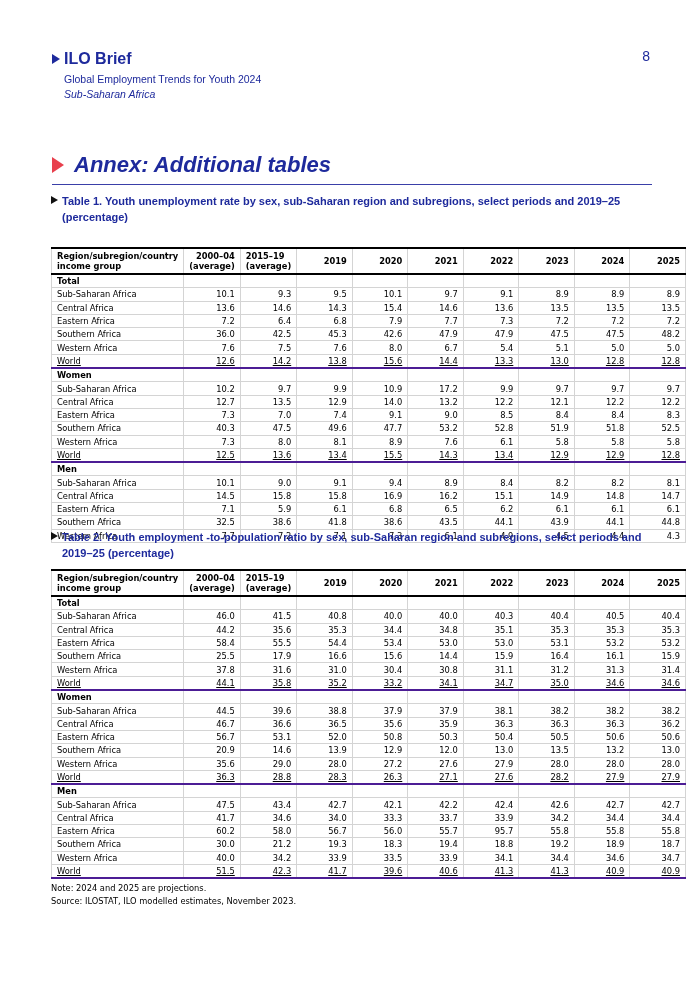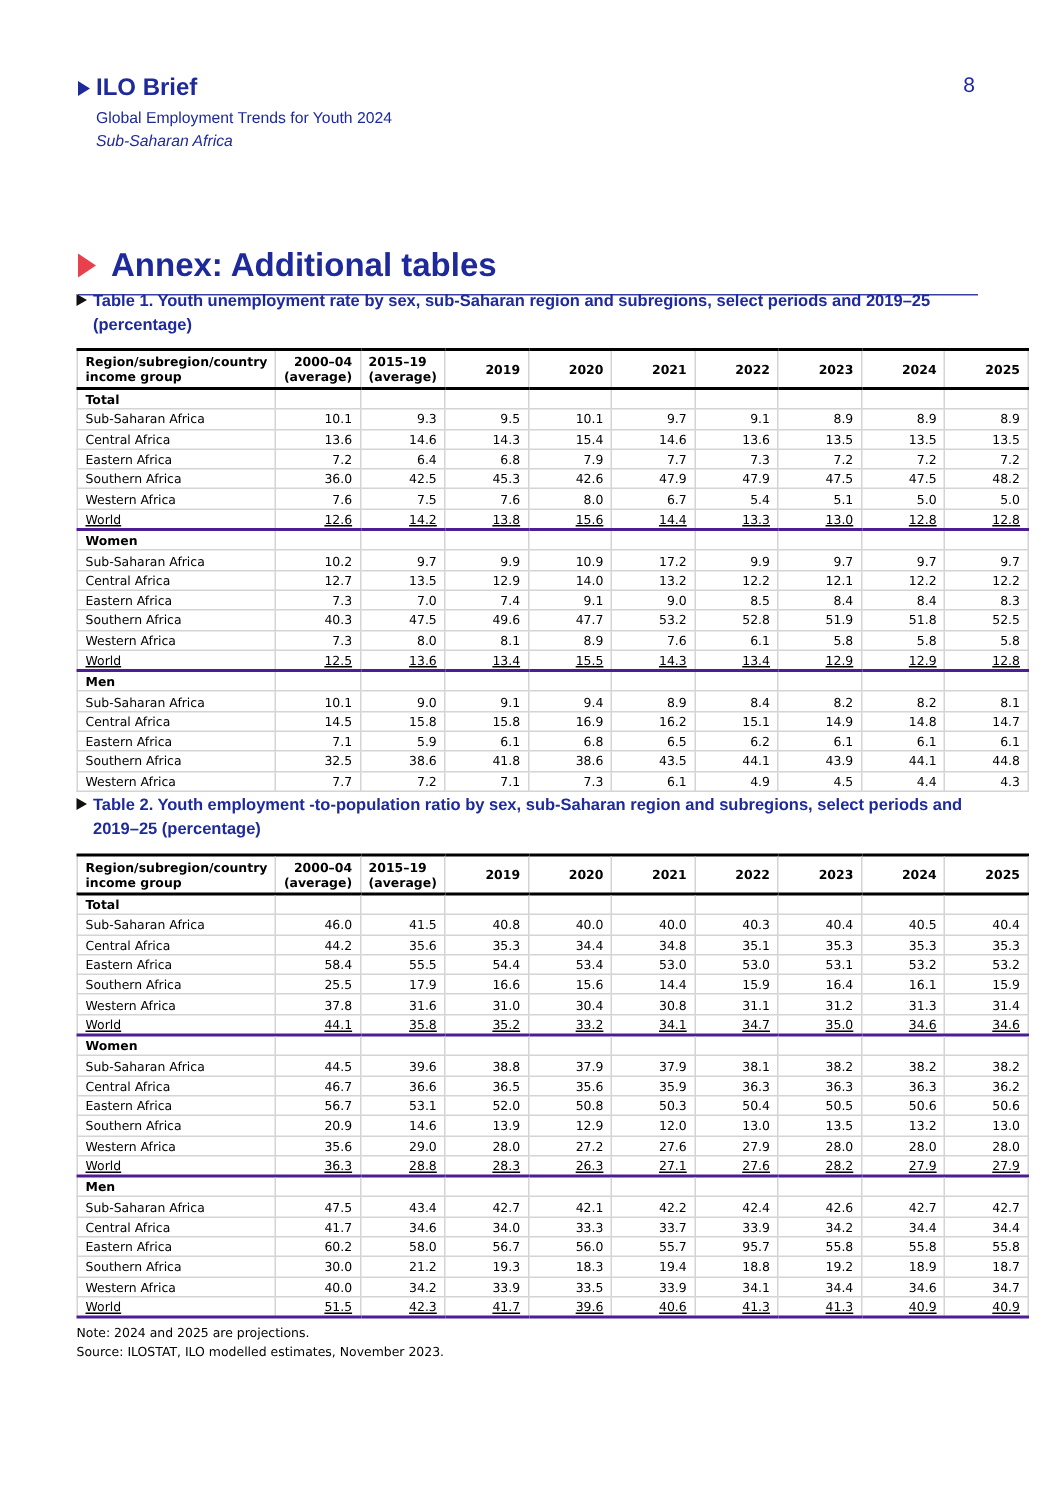--- a/index.html
+++ b/index.html
@@ -3,21 +3,21 @@
 <meta charset="utf-8">
 <style>
   html, body { margin: 0; padding: 0; background: #ffffff; }
   body { width: 700px; height: 990px; position: relative; font-family: "Liberation Sans", "DejaVu Sans", sans-serif; color: #000; overflow: hidden; }
   .header { position: absolute; left: 52px; top: 50px; }
   .brief { color: #1e2a9c; font-weight: bold; font-size: 16px; display: flex; align-items: center; }
   .brief .tri { display: inline-block; width: 0; height: 0; border-top: 5px solid transparent; border-bottom: 5px solid transparent; border-left: 8px solid #1e2a9c; margin-right: 4px; }
   .sub1 { color: #1e2a9c; font-size: 10.5px; margin-left: 12px; margin-top: 5px; text-align: right; }
   .sub2 { color: #1e2a9c; font-size: 10.5px; font-style: italic; margin-left: 12px; margin-top: 3px; }
   .pagenum { position: absolute; right: 50px; top: 48px; color: #1e2a9c; font-size: 14px; }
-  .annex { position: absolute; left: 52px; top: 164px; width: 600px; }
+  .annex { position: absolute; left: 52px; top: 152px; width: 600px; font-style: italic; }
   .annex-title { display: flex; align-items: center; color: #1e2a9c; font-weight: bold; font-size: 22px; padding-bottom: 6px; border-bottom: 1.5px solid #3a3fa8; }
   .annex-title .tri { display: inline-block; width: 0; height: 0; border-top: 8px solid transparent; border-bottom: 8px solid transparent; border-left: 12px solid #e8404d; margin-right: 10px; }
   .tcap { display: flex; color: #1e2a9c; font-weight: bold; font-size: 11px; line-height: 16px; }
   .tcap .tri { flex: 0 0 auto; width: 0; height: 0; border-top: 4.5px solid transparent; border-bottom: 4.5px solid transparent; border-left: 7px solid #111; margin: 3px 4px 0 0; }
   .tblwrap { position: absolute; left: 51px; width: 600px; }
   table { border-collapse: collapse; width: 635px; font-size: 8.3px; font-family: "DejaVu Sans", sans-serif; }
   th, td { border: 1px solid #d4d4d4; padding: 0 5px; height: 12.3px; line-height: 12px; }
   thead th { border-top: 2px solid #000; border-bottom: 2px solid #000; font-weight: bold; height: 24px; line-height: 10px; vertical-align: middle; }
   th.lbl, td.lbl { text-align: left; width: 118px; }
   th.num, td.num { text-align: right; }
@@ -39,21 +39,21 @@
 <div class="pagenum">8</div>
 
 <div class="annex">
   <div class="annex-title">
     <span class="tri"></span>
     <span>Annex: Additional tables</span>
   </div>
 </div>
 
 <div class="tblwrap" id="t1wrap" style="top:193px;">
-  <div class="tcap" style="margin-bottom:7px;">
+  <div class="tcap" style="margin-bottom:22px;">
     <span class="tri"></span>
     <span>Table 1. Youth unemployment rate by sex, sub-Saharan region and subregions, select periods and 2019–25 (percentage)</span>
   </div>
   <table>
       <thead>
         <tr>
           <th class="lbl">Region/subregion/country income group</th>
           <th class="num" style="width: 38px;">2000–04 (average)</th>
           <th class="num" style="width: 38px; text-align: left;">2015–19 (average)</th>
           <th class="num">2019</th>

